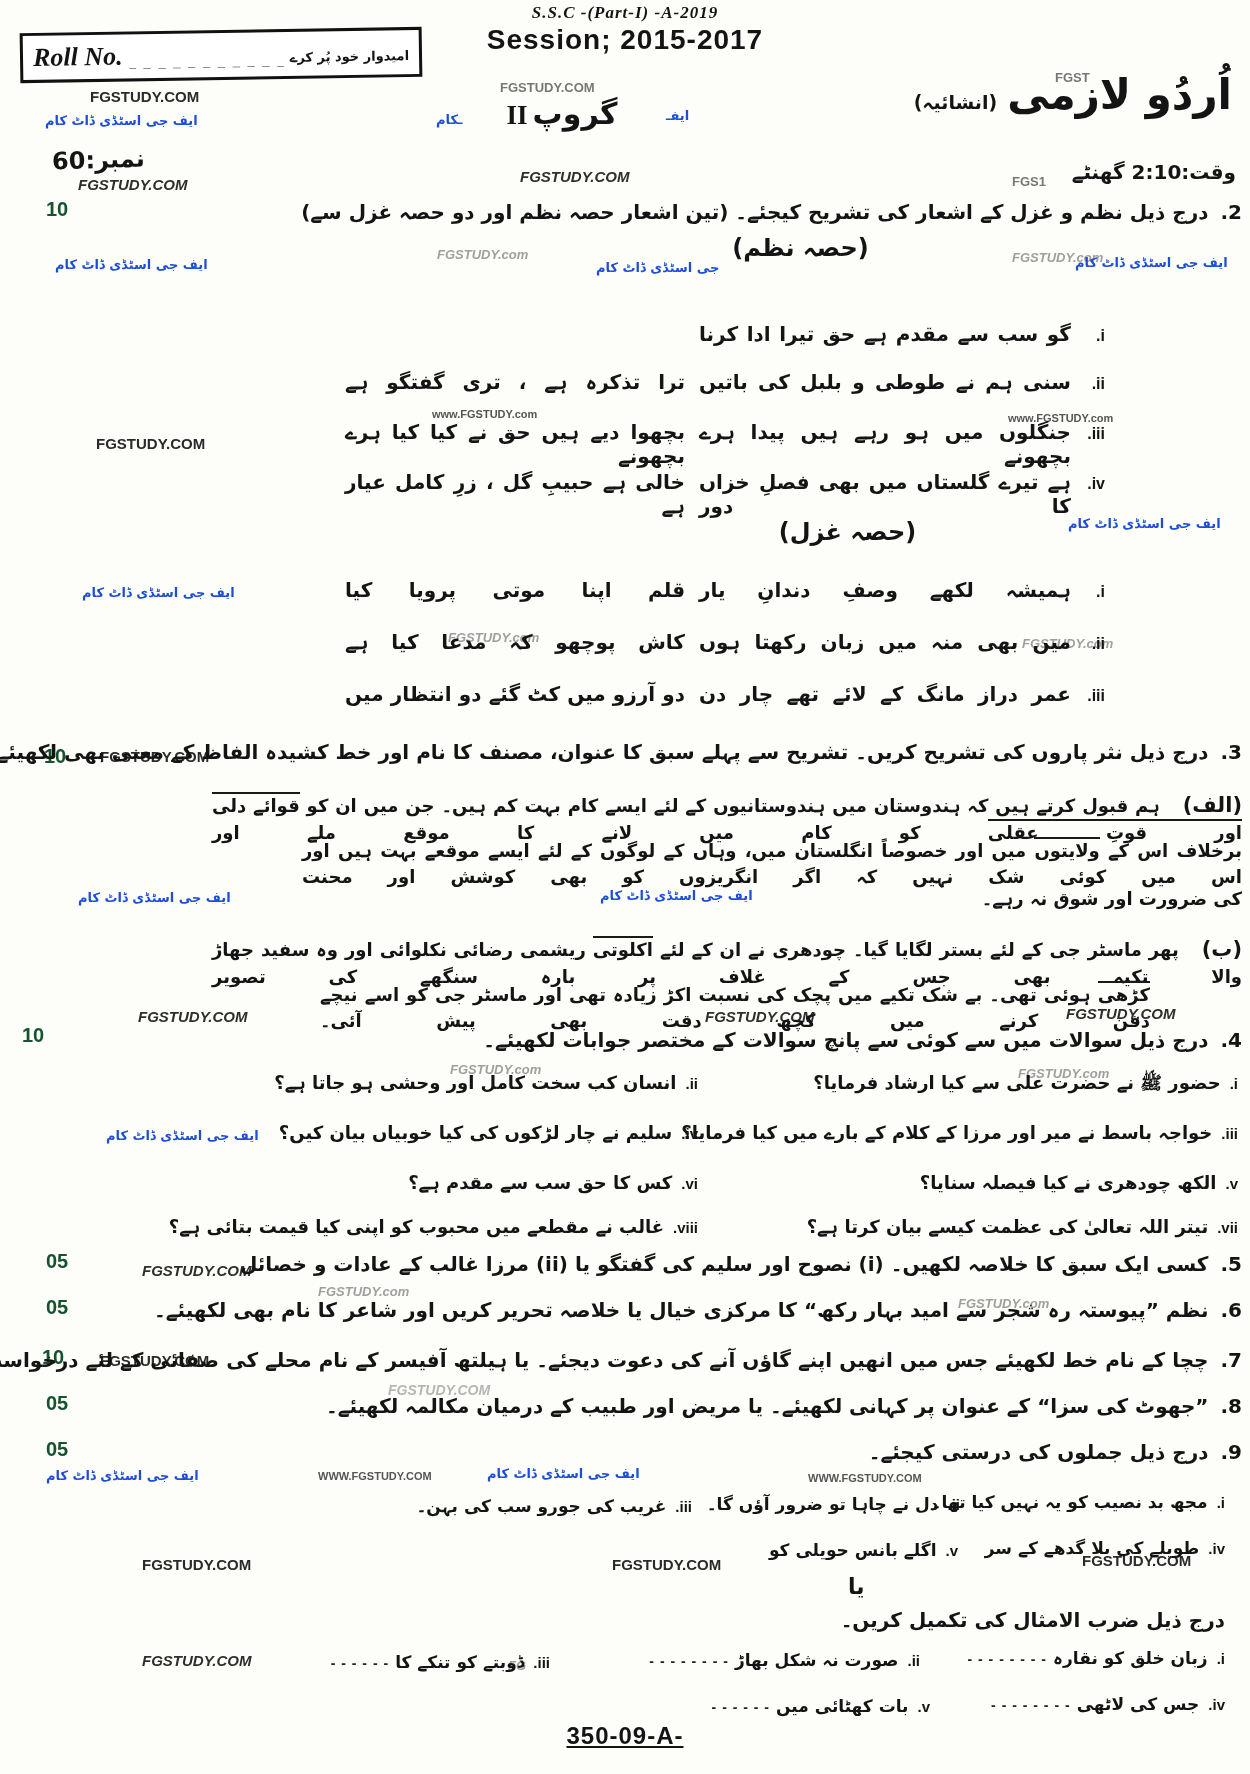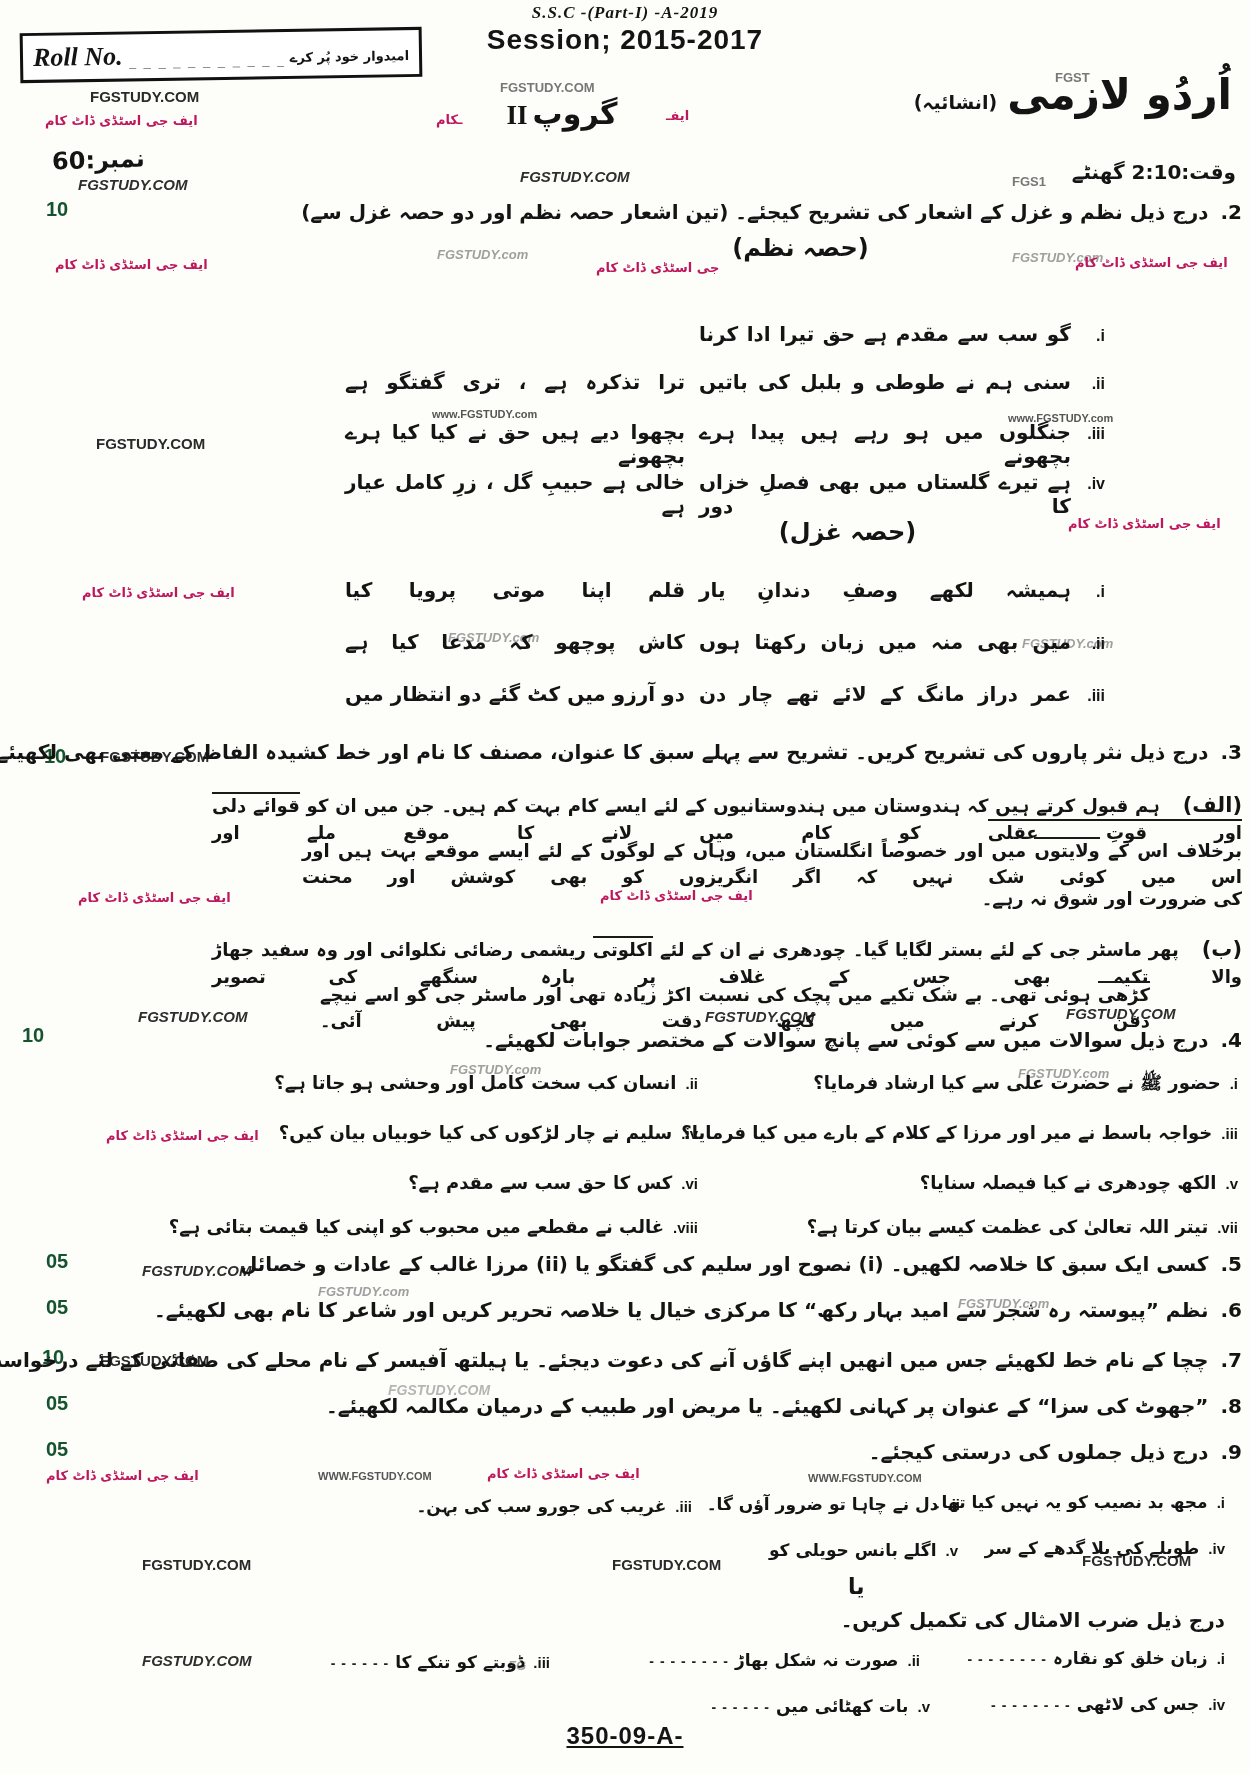--- a/index.html
+++ b/index.html
@@ -55,21 +55,21 @@
   .item.small{font-size:17px;}
   .dash{font:bold 14px "Liberation Sans",sans-serif;letter-spacing:1px;color:#222;margin-right:6px;}
 
   .footer-code{top:1722px;left:0;right:0;text-align:center;font:bold 24px "Liberation Sans",sans-serif;letter-spacing:1px;text-decoration:underline;}
 
   
   .wm{position:absolute;white-space:nowrap;pointer-events:none;}
   .wm-b{font:italic bold 15px "Liberation Sans",sans-serif;color:#2e2e2e;}
   .wm-B{font:bold 15px "Liberation Sans",sans-serif;color:#2a2a2a;}
   .wm-l{font:italic bold 13px "Liberation Sans",sans-serif;color:#9f9f9f;}
-  .wm-u{font:bold 13px "DejaVu Sans",sans-serif;color:#be185d;direction:rtl;}
+  .wm-u{font:bold 13px "DejaVu Sans",sans-serif;color:#1d4ed8;direction:rtl;}
   .wm-w{font:bold 11px "Liberation Sans",sans-serif;color:#555;}
   .wm-g{font:bold 13px "Liberation Sans",sans-serif;color:#777;}
   .wm-f{font:italic bold 14px "Liberation Sans",sans-serif;color:#b5b5b5;}
 </style>
 </head>
 <body>
 
 <div class="page">
 
   <div id="wm-layer">

